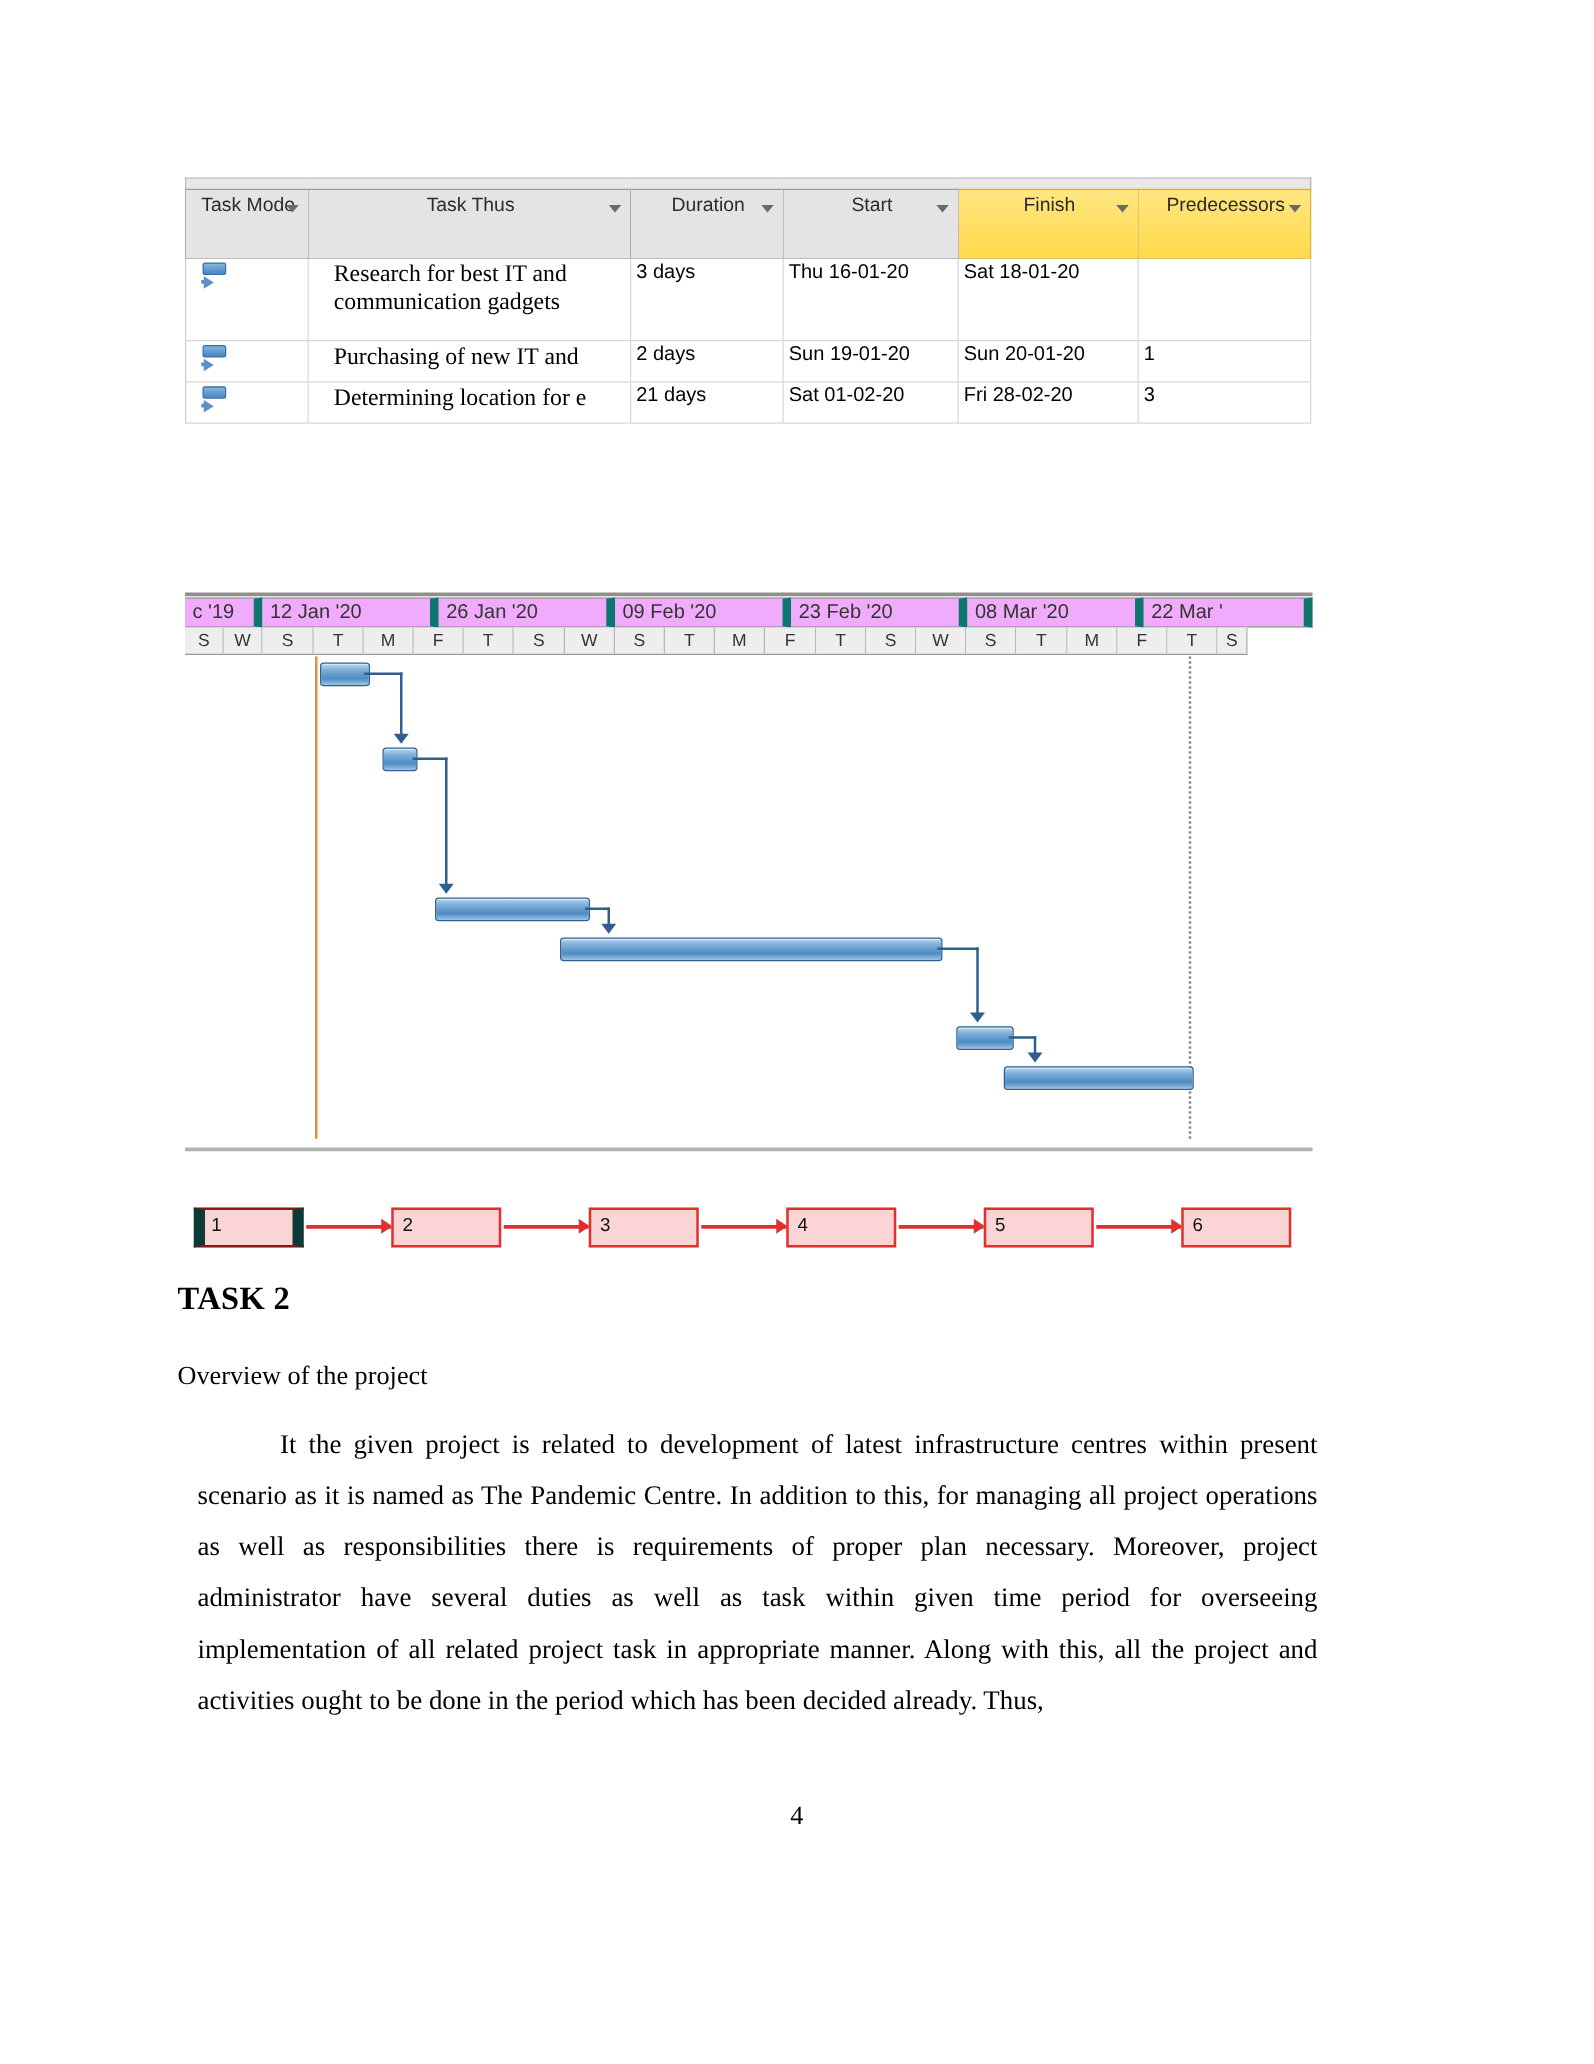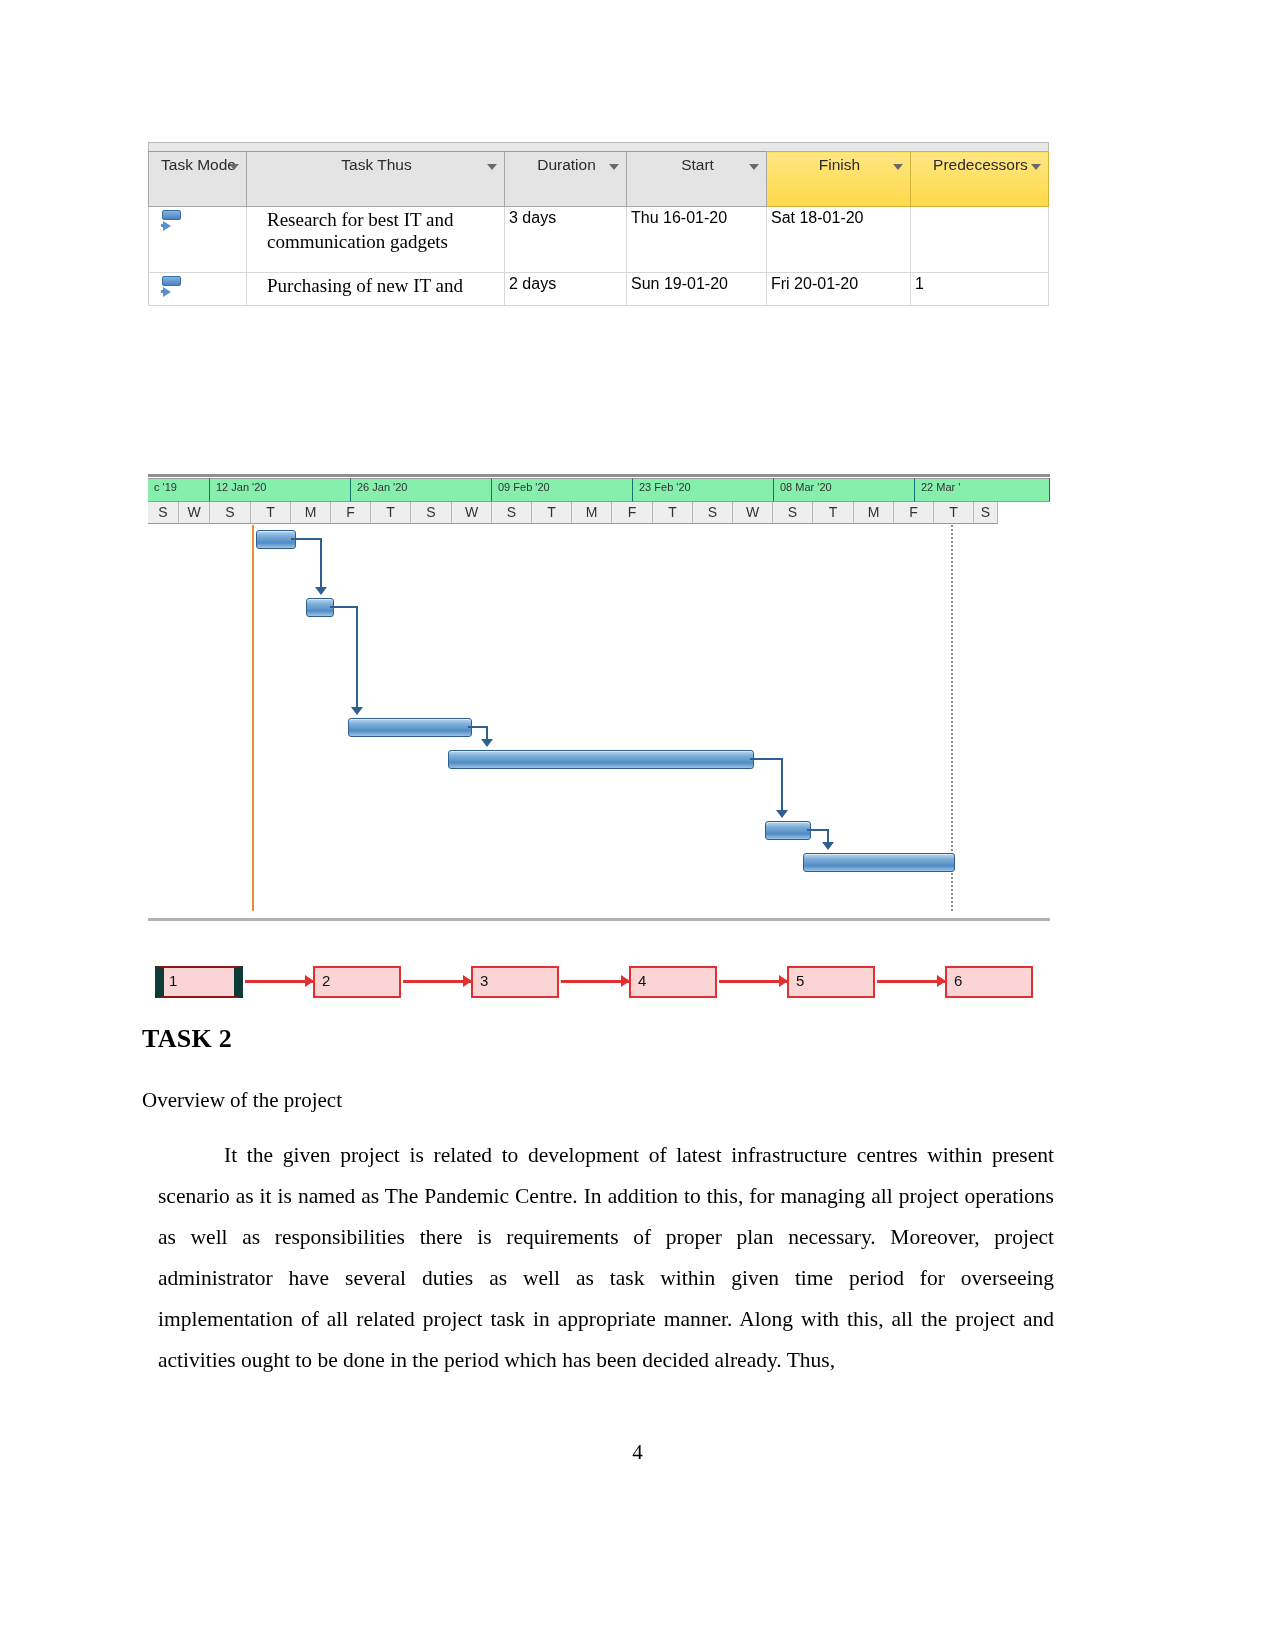--- a/index.html
+++ b/index.html
@@ -125,25 +125,25 @@
     position:absolute; left:0; top:0; width:100%; height:3px;
     background:#8f8f8f;
   }
   .timescale {
     position:absolute; left:0; top:4px; width:100%;
   }
   .ts-row {
     display:flex; width:100%;
   }
   .ts-major div {
-    border-right:1px solid #0f766e;
+    border-right:7px solid #0f766e;
     border-bottom:1px solid #9a9a9a;
     border-top:1px solid #9a9a9a;
-    background:#86efac;
-    font-size:11px;
+    background:#f0abfc;
+    font-size:16px;
     color:#333;
     padding:2px 0 3px 6px;
     box-sizing:border-box;
     height:24px;
     white-space:nowrap;
     overflow:hidden;
   }
   .ts-minor div {
     border-right:1px solid #b6b6b6;
     border-bottom:1px solid #9a9a9a;
@@ -324,22 +324,36 @@
         <td class="c-mode">
           <span class="mode-ico">
               <span class="cap"></span>
               <span class="tail"></span>
               <span class="arrow"></span>
             </span>
         </td>
         <td class="c-name clip">Purchasing of new IT and</td>
         <td class="c-dur num">2 days</td>
         <td class="c-start num">Sun 19-01-20</td>
-        <td class="c-fin num">Fri 20-01-20</td>
+        <td class="c-fin num">Sun 20-01-20</td>
         <td class="c-pred num">1</td>
+      </tr>
+      <tr style="height:33px">
+        <td class="c-mode">
+          <span class="mode-ico">
+              <span class="cap"></span>
+              <span class="tail"></span>
+              <span class="arrow"></span>
+            </span>
+        </td>
+        <td class="c-name clip">Determining location for e</td>
+        <td class="c-dur num">21 days</td>
+        <td class="c-start num">Sat 01-02-20</td>
+        <td class="c-fin num">Fri 28-02-20</td>
+        <td class="c-pred num">3</td>
       </tr>
     </tbody>
   </table>
 
   <div class="gantt">
     <div class="topline"></div>
 
     <div class="timescale">
       <div class="ts-row ts-major">
         <div style="width:62px">c '19</div>

